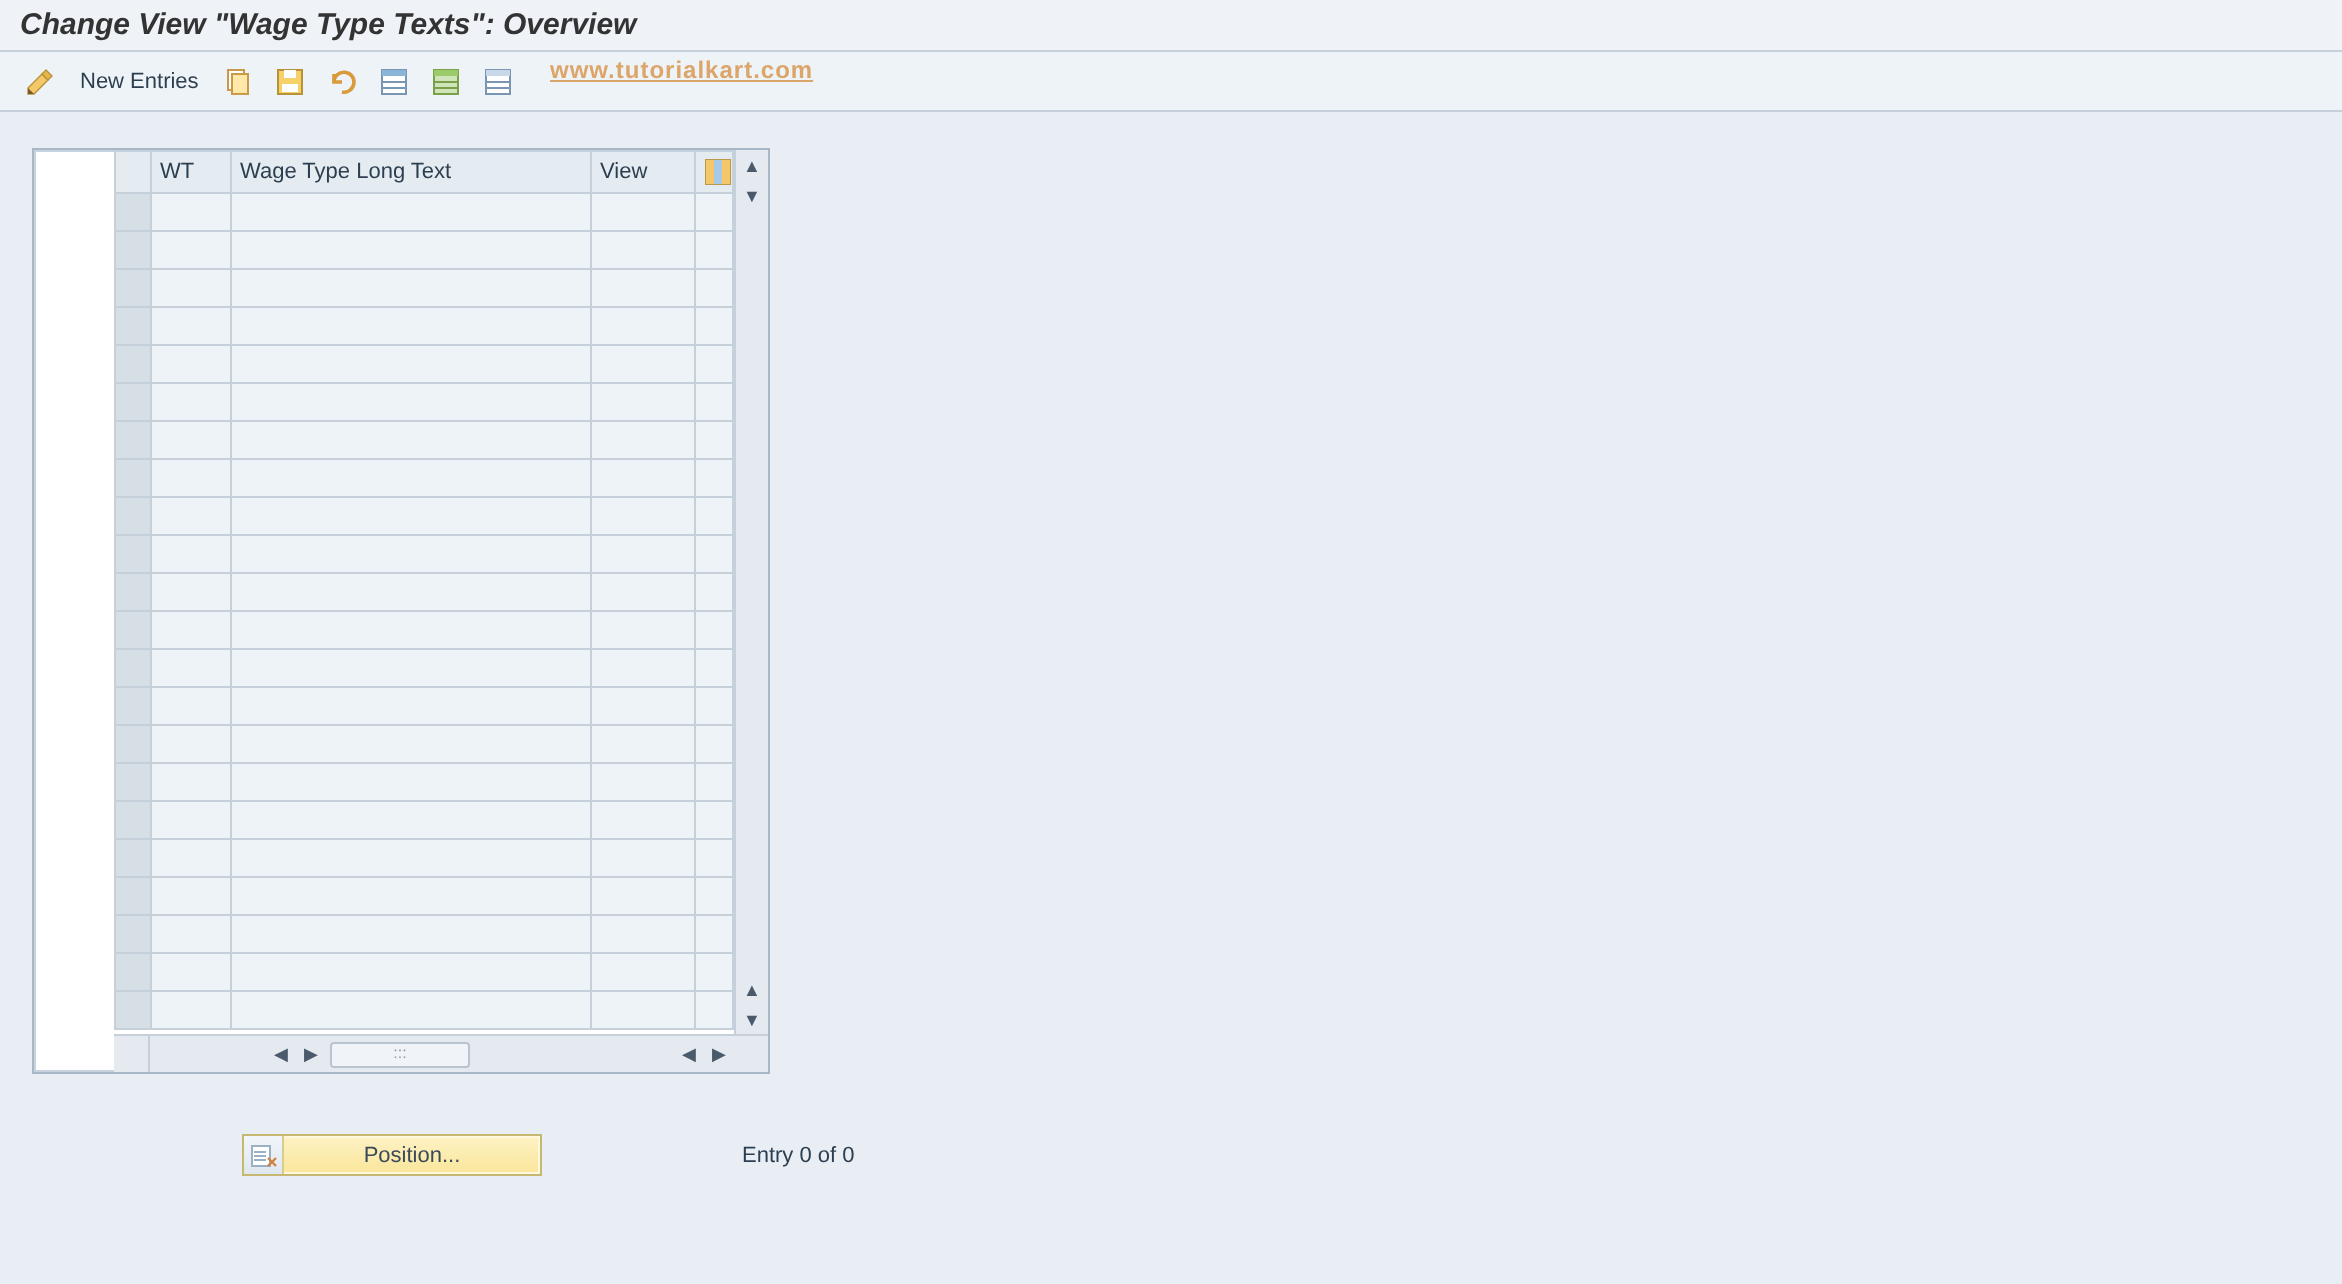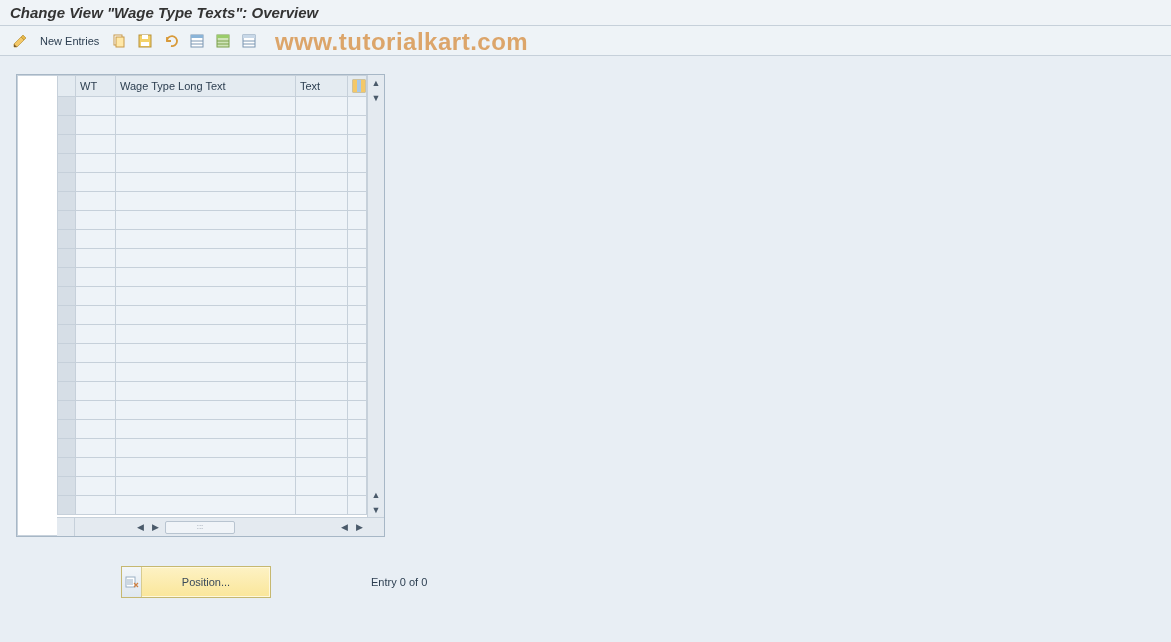--- a/index.html
+++ b/index.html
@@ -43,25 +43,26 @@
   }
   .tb-text-btn {
     color: #2c3e50;
     padding: 0 4px;
     cursor: pointer;
   }
   .watermark {
     position: absolute;
     left: 275px;
     top: 2px;
-    font-size: 24px;
+    font-size: 12px;
     font-weight: bold;
     color: #dca56a;
     letter-spacing: 0.5px;
     pointer-events: none;
+    text-decoration: underline;
   }
   .content {
     padding: 18px 16px;
     background: #e8eef4;
   }
   .table-outer {
     display: inline-block;
     border: 1px solid #a7b7c6;
     background: #fff;
     box-shadow: 0 0 0 1px #c8d2dc inset;
@@ -163,21 +164,21 @@
     align-items: center;
     gap: 80px;
     padding-left: 105px;
   }
   .pos-btn {
     display: flex;
     align-items: center;
     background: linear-gradient(#fdf2c4, #fae69a);
     border: 1px solid #c6b870;
     width: 150px;
-    height: 32px;
+    height: 21px;
     cursor: pointer;
     box-shadow: inset 0 0 0 1px #fff8dc;
   }
   .pos-btn .pos-icon {
     width: 20px;
     display: flex;
     align-items: center;
     justify-content: center;
     border-right: 1px solid #d8cc90;
     height: 100%;
@@ -258,21 +259,21 @@
 
 <div class="content">
   <div class="table-outer">
     <div class="table-wrap">
       <table class="grid">
         <thead>
           <tr>
             <th class="col-sel"></th>
             <th class="col-wt">WT</th>
             <th class="col-long">Wage Type Long Text</th>
-            <th class="col-text">Text</th>
+            <th class="col-text">View</th>
             <th class="last-th">
               <svg width="14" height="14" viewBox="0 0 14 14" style="margin:auto">
                 <rect x="1" y="1" width="12" height="12" fill="#fff" stroke="#b89a4a"></rect>
                 <rect x="1" y="1" width="4" height="12" fill="#f4c868"></rect>
                 <rect x="5" y="1" width="4" height="12" fill="#a8c8e8"></rect>
                 <rect x="9" y="1" width="4" height="12" fill="#f4c868"></rect>
               </svg>
             </th>
           </tr>
         </thead>

